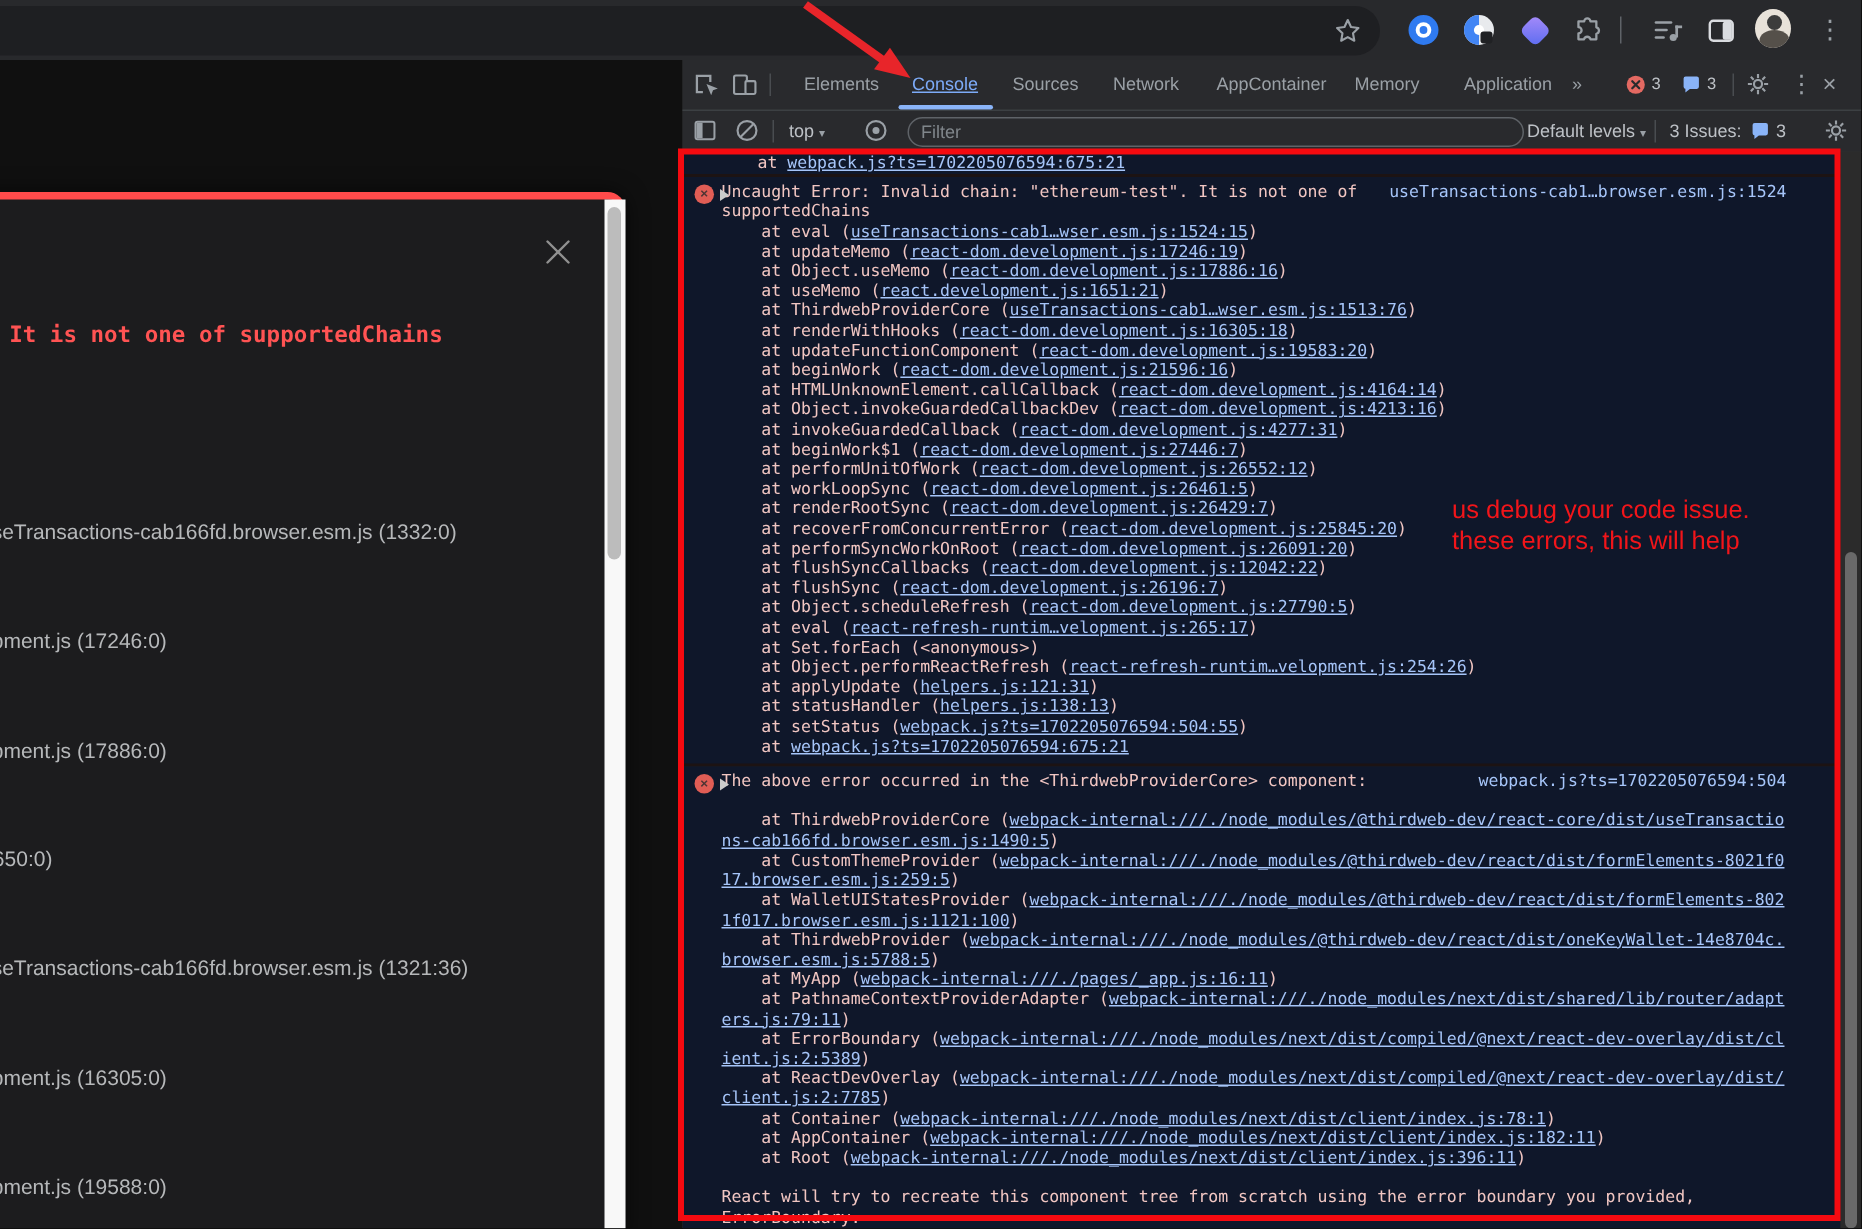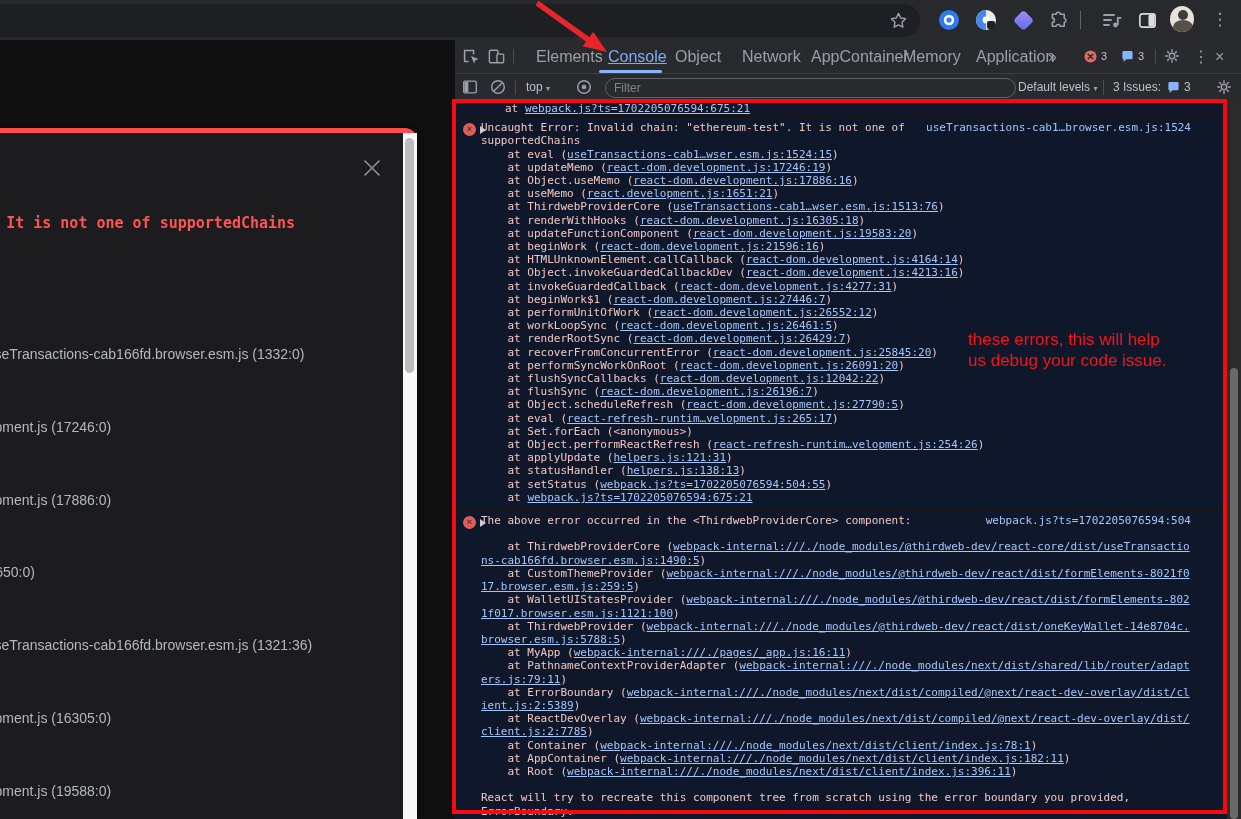--- a/index.html
+++ b/index.html
@@ -21,21 +21,21 @@
   .nextjs-dialog{position:absolute;left:-40px;top:88px;width:457px;height:691px;background:#1c1c1e;
     border-top:5px solid #ff4b4b;border-radius:12px 12px 0 0;box-shadow:0 0 14px rgba(0,0,0,.6);}
   .ov-close{position:absolute;right:34px;top:24px;width:22px;height:22px;cursor:pointer;}
   .ov-error{position:absolute;left:41px;top:82px;font:bold 15px/16px "DejaVu Sans Mono",monospace;color:#ff5353;white-space:pre;}
   .oframe{position:absolute;left:41px;font:14px/18px "Liberation Sans",sans-serif;color:#b6b8ba;white-space:pre;}
   .ov-track{position:absolute;right:0;top:0;width:14px;height:686px;background:#f8f8f8;}
   .ov-thumb{position:absolute;left:2px;top:5px;width:9px;height:235px;border-radius:5px;background:#bcbcbc;}
   
   .devtools{position:absolute;left:455px;top:40px;width:786px;height:779px;background:#282828;}
   .dt-tabs{position:absolute;left:0;top:0;width:786px;height:33px;background:#292a2d;border-bottom:1px solid #3c4043;}
-  .dt-tab{position:absolute;top:0;height:33px;line-height:33px;font-size:16px;color:#9aa0a6;cursor:pointer;}
+  .dt-tab{position:absolute;top:0;height:33px;line-height:33px;font-size:12px;color:#9aa0a6;cursor:pointer;}
   .dt-tab.active{color:#7dabf8;text-decoration:underline;}
   .tab-underline{position:absolute;top:30px;height:3px;border-radius:2px;background:#8ab4f8;}
   .dticon{position:absolute;display:flex;align-items:center;justify-content:center;}
   .badge-num{position:absolute;top:0;height:33px;line-height:33px;font-size:11px;color:#bdc1c6;}
   .dt-toolbar{position:absolute;left:0;top:34px;width:786px;height:27px;background:#292a2d;border-bottom:1px solid #3c4043;}
   .tb-sep{position:absolute;top:6px;width:1px;height:15px;background:#494c50;}
   .tb-label{position:absolute;top:0;height:27px;line-height:27px;font-size:12px;color:#bdc1c6;white-space:nowrap;}
   .caret{font-size:8px;color:#9aa0a6;}
   .filter-input{position:absolute;left:150px;top:4px;width:393px;height:18px;border:1px solid #5f6368;border-radius:10px;
     background:transparent;color:#e8eaed;font:12px "Liberation Sans",sans-serif;padding:0 8px;outline:none;}
@@ -163,21 +163,21 @@
       <div class="dticon" style="left:32px;top:7px">
         <svg width="19" height="19" viewBox="0 0 20 20">
             <rect x="2.5" y="3.5" width="9" height="13" rx="1.2" fill="none" stroke="#9aa0a6" stroke-width="1.5"></rect>
             <rect x="10.5" y="7.5" width="7" height="9" rx="1" fill="#292a2d" stroke="#9aa0a6" stroke-width="1.5"></rect>
           </svg>
       </div>
       <span class="tb-sep" style="left:58px;top:9px"></span>
       <div id="dt-tabs-labels">
           <span class="dt-tab" style="left: 81px;">Elements</span>
           <span class="dt-tab active" style="left: 153px;">Console</span>
-          <span class="dt-tab" style="left: 220px;">Object</span>
+          <span class="dt-tab" style="left: 220px;">Sources</span>
           <span class="dt-tab" style="left: 287px;">Network</span>
           <span class="dt-tab" style="left: 356px;">AppContainer</span>
           <span class="dt-tab" style="left: 448px;">Memory</span>
           <span class="dt-tab" style="left: 521px;">Application</span>
         </div>
       <div class="tab-underline" id="tab-underline" style="left: 144px; width: 63px;"></div>
       <span class="dt-tab" style="left:593px">»</span>
       <div class="dticon" style="left:629px;top:10px">
         <svg width="13" height="13" viewBox="0 0 14 14">
             <circle cx="7" cy="7" r="6.5" fill="#e46962"></circle>
@@ -269,17 +269,17 @@
       </div>
     </div>
   </div>
 
   <svg class="anno-arrow" width="95" height="60">
     <line x1="12" y1="3" x2="65" y2="41" stroke="#e8252a" stroke-width="5.5"></line>
     <polygon points="82,52 57.7,46.2 68.3,31.8" fill="#e8252a"></polygon>
   </svg>
   <div class="anno-rect"></div>
   <div class="anno-note" id="anno-note">
+      <div>us debug your code issue.</div>
       <div>these errors, this will help</div>
-      <div>us debug your code issue.</div>
     </div>
 
 </div>
 
 </body></html>

